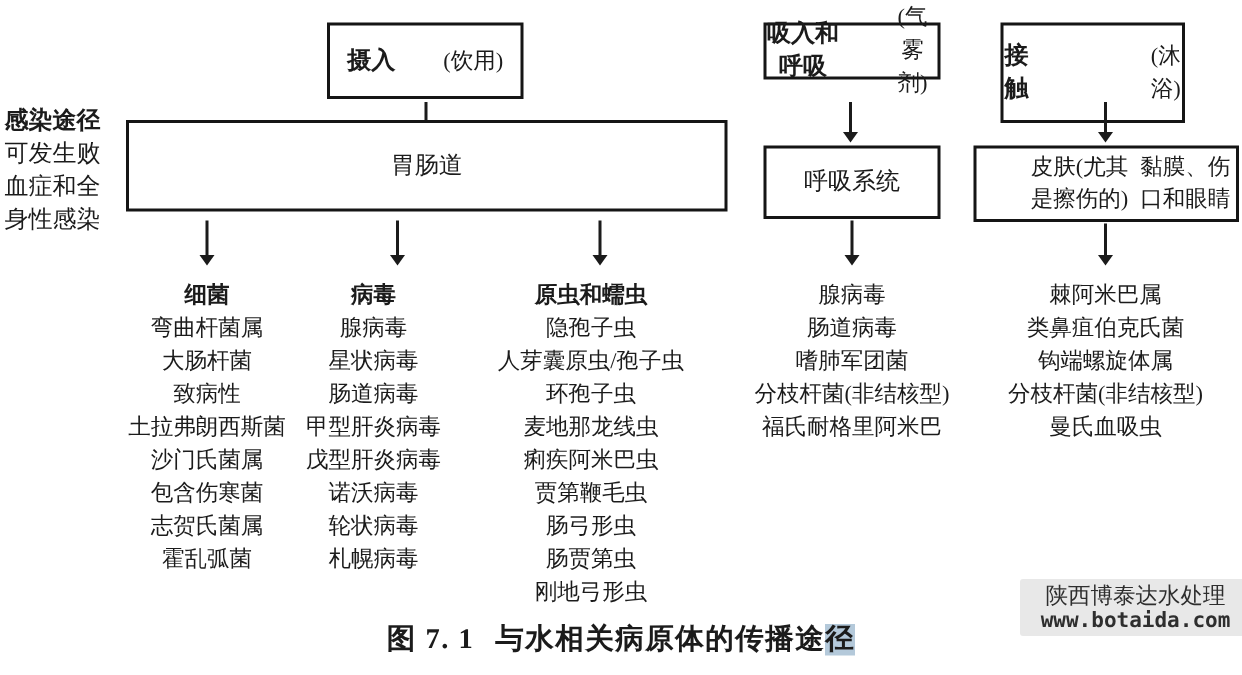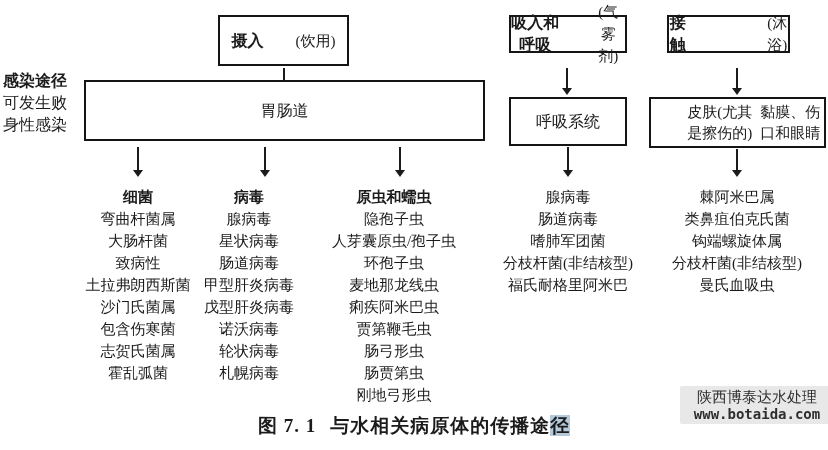--- a/index.html
+++ b/index.html
@@ -9,21 +9,21 @@
   }
   .flowbox{
     position:absolute;box-sizing:border-box;border:2px solid #151515;background:#fff;
     display:flex;flex-direction:row;align-items:center;justify-content:center;
     text-align:center;line-height:22px;font-size:16px;
   }
   .flowbox .bx-title{font-weight:bold;}
   .flowbox .bx-sub{font-weight:normal;font-size:15px;margin-left:32px;}
   #box-ingestion{left:218px;top:15px;width:131px;height:51px;}
   #box-inhalation{left:509px;top:15px;width:118px;height:38px;}
-  #box-contact{left:667px;top:15px;width:123px;height:38px;gap:48px;}
+  #box-contact{left:667px;top:15px;width:123px;height:67px;gap:48px;}
   #box-gi{left:84px;top:80px;width:401px;height:61px;}
   #box-resp{left:509px;top:97px;width:118px;height:49px;}
   #box-skin{left:649px;top:97px;width:177px;height:51px;font-size:15px;line-height:21px;padding-left:32px;}
 
   .left-label{
     position:absolute;left:3px;top:70px;width:92px;font-size:16px;line-height:22px;
   }
   .left-label .ll-title{font-weight:bold;}
 
   .v-arrow{position:absolute;width:10px;}
@@ -68,20 +68,21 @@
   .watermark .wm-url{font-size:14px;line-height:17px;font-weight:bold;font-family:"DejaVu Sans Mono","Liberation Mono",monospace;}
 </style>
 </head>
 <body>
 
 <div id="figure">
 
   <div class="left-label">
     <div class="ll-title">感染途径</div>
     <div>可发生败</div>
+    <div>血症和全</div>
     <div>身性感染</div>
   </div>
 
   <div class="flowbox" id="box-ingestion">
     <div class="bx-title">摄入</div>
     <div class="bx-sub">(饮用)</div>
   </div>
   <div class="flowbox" id="box-inhalation">
     <div class="bx-title">吸入和呼吸</div>
     <div class="bx-sub">(气雾剂)</div>

